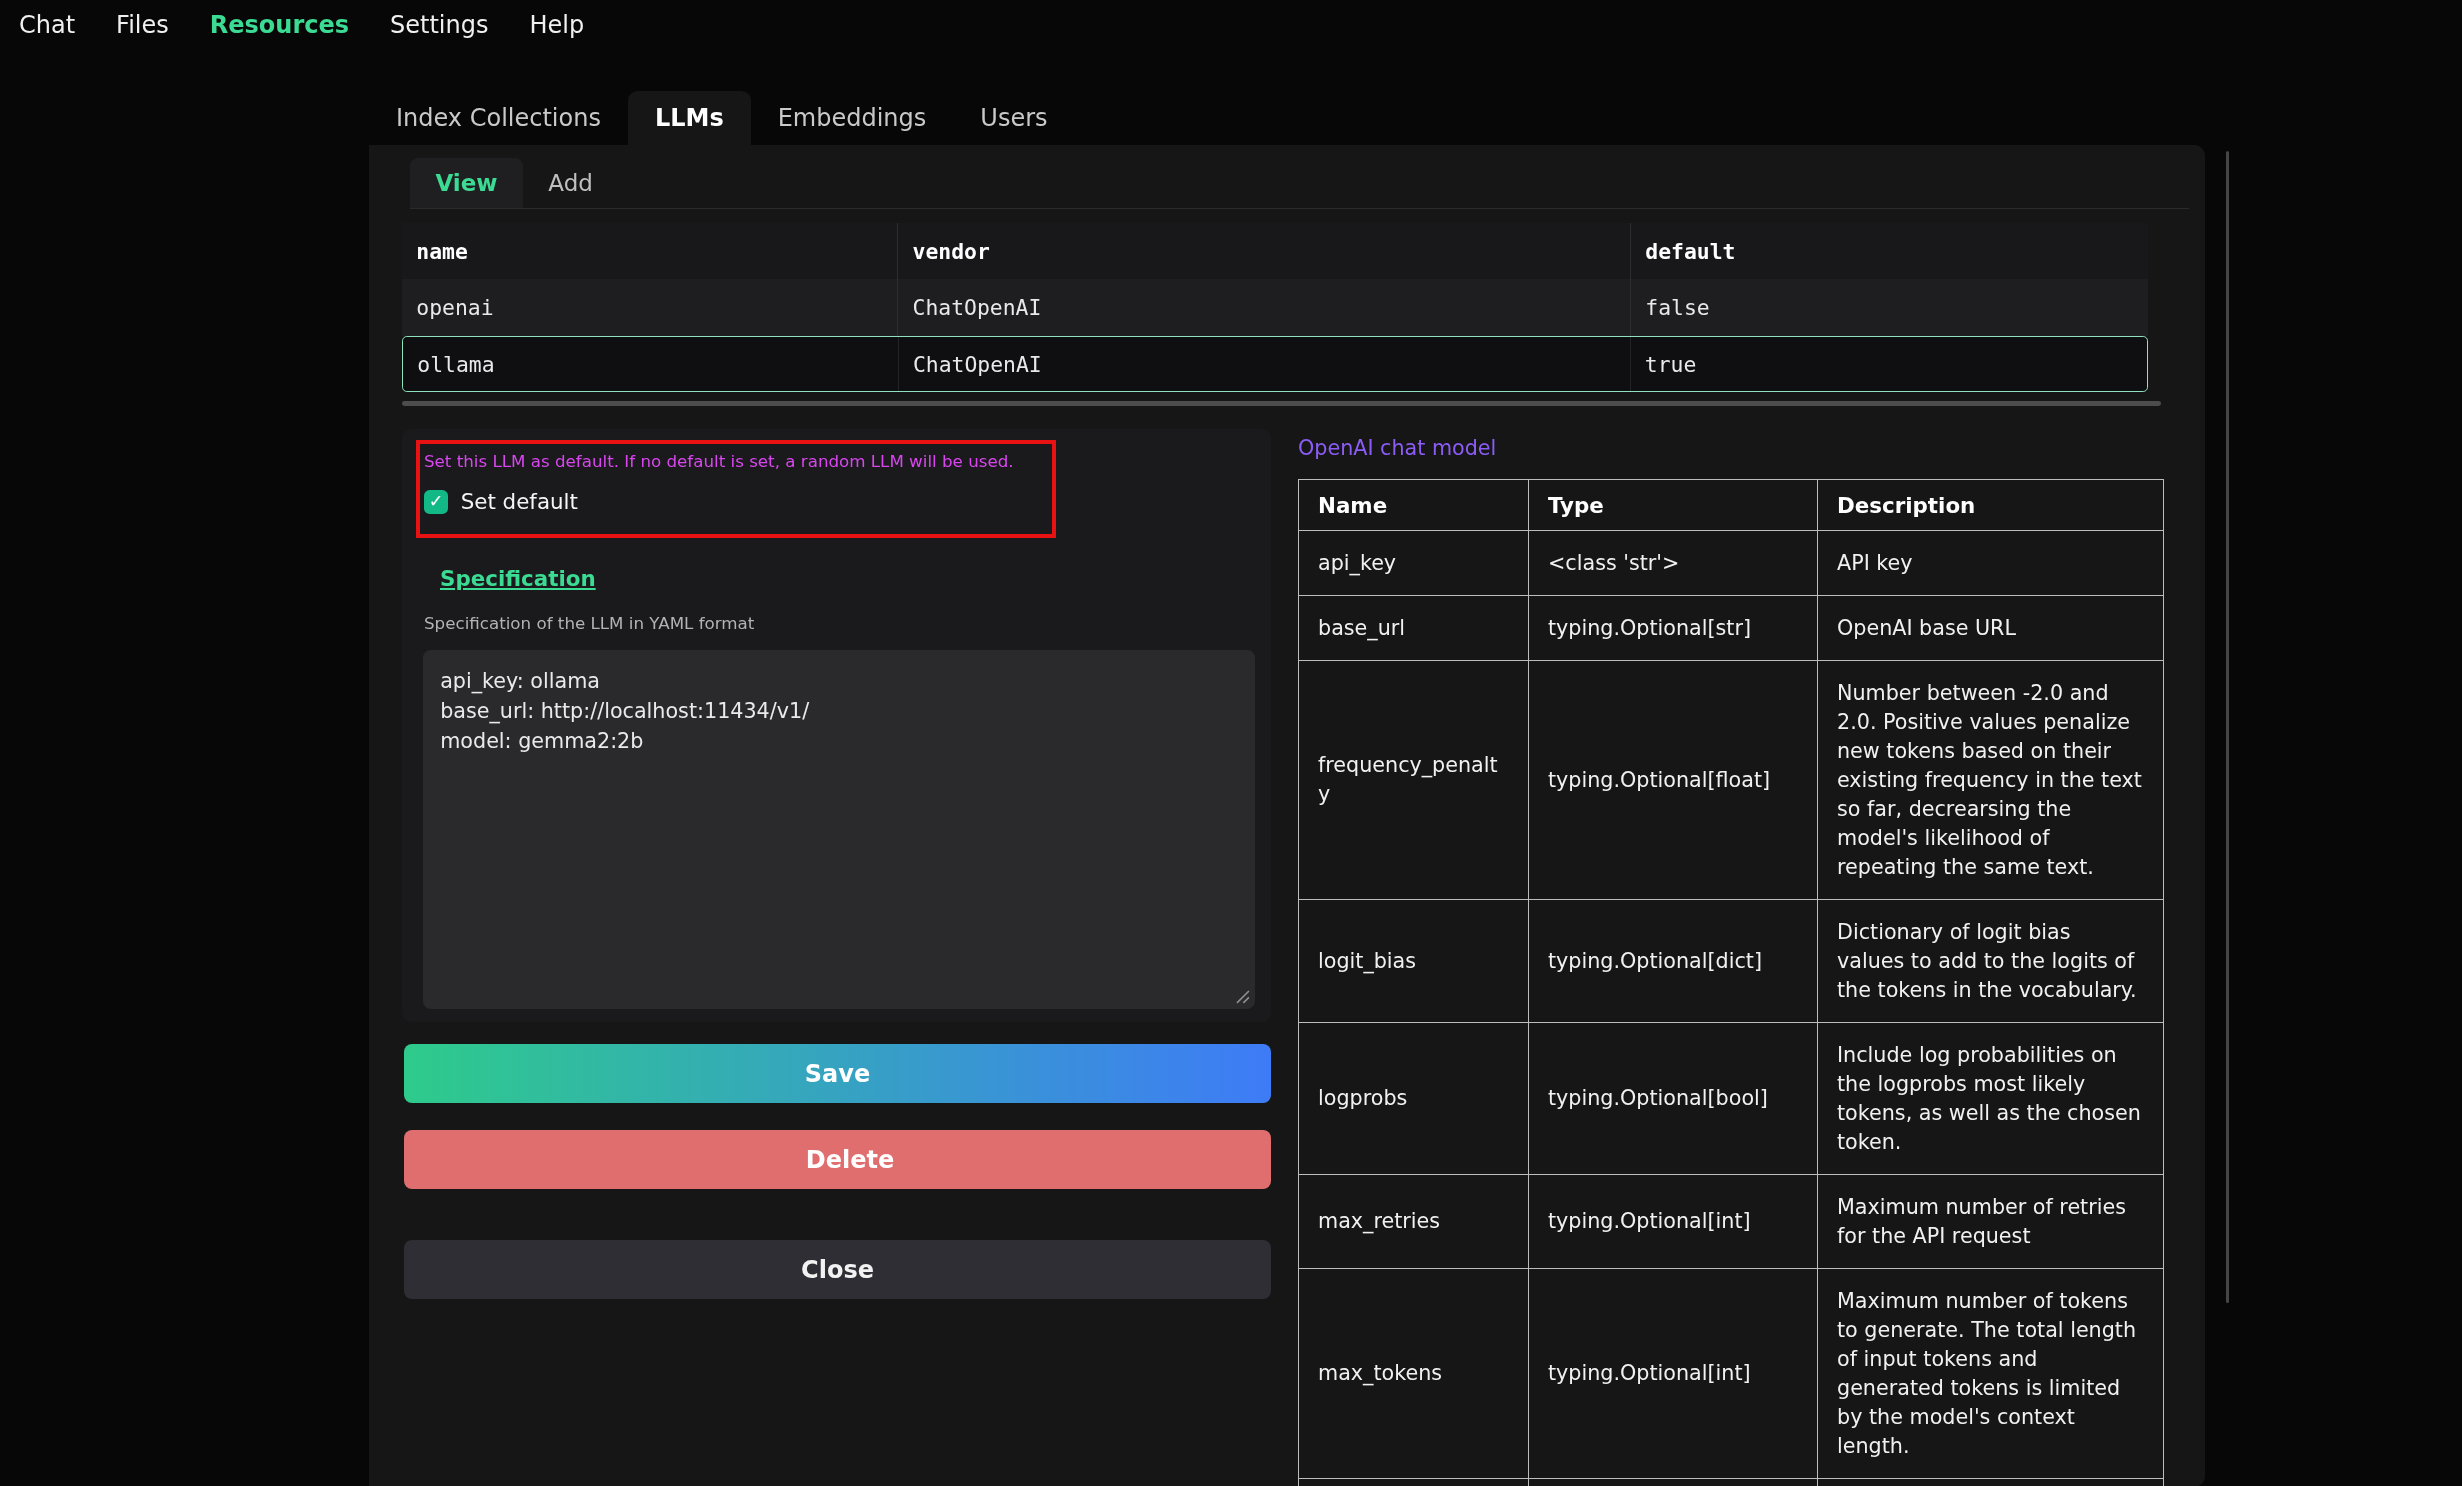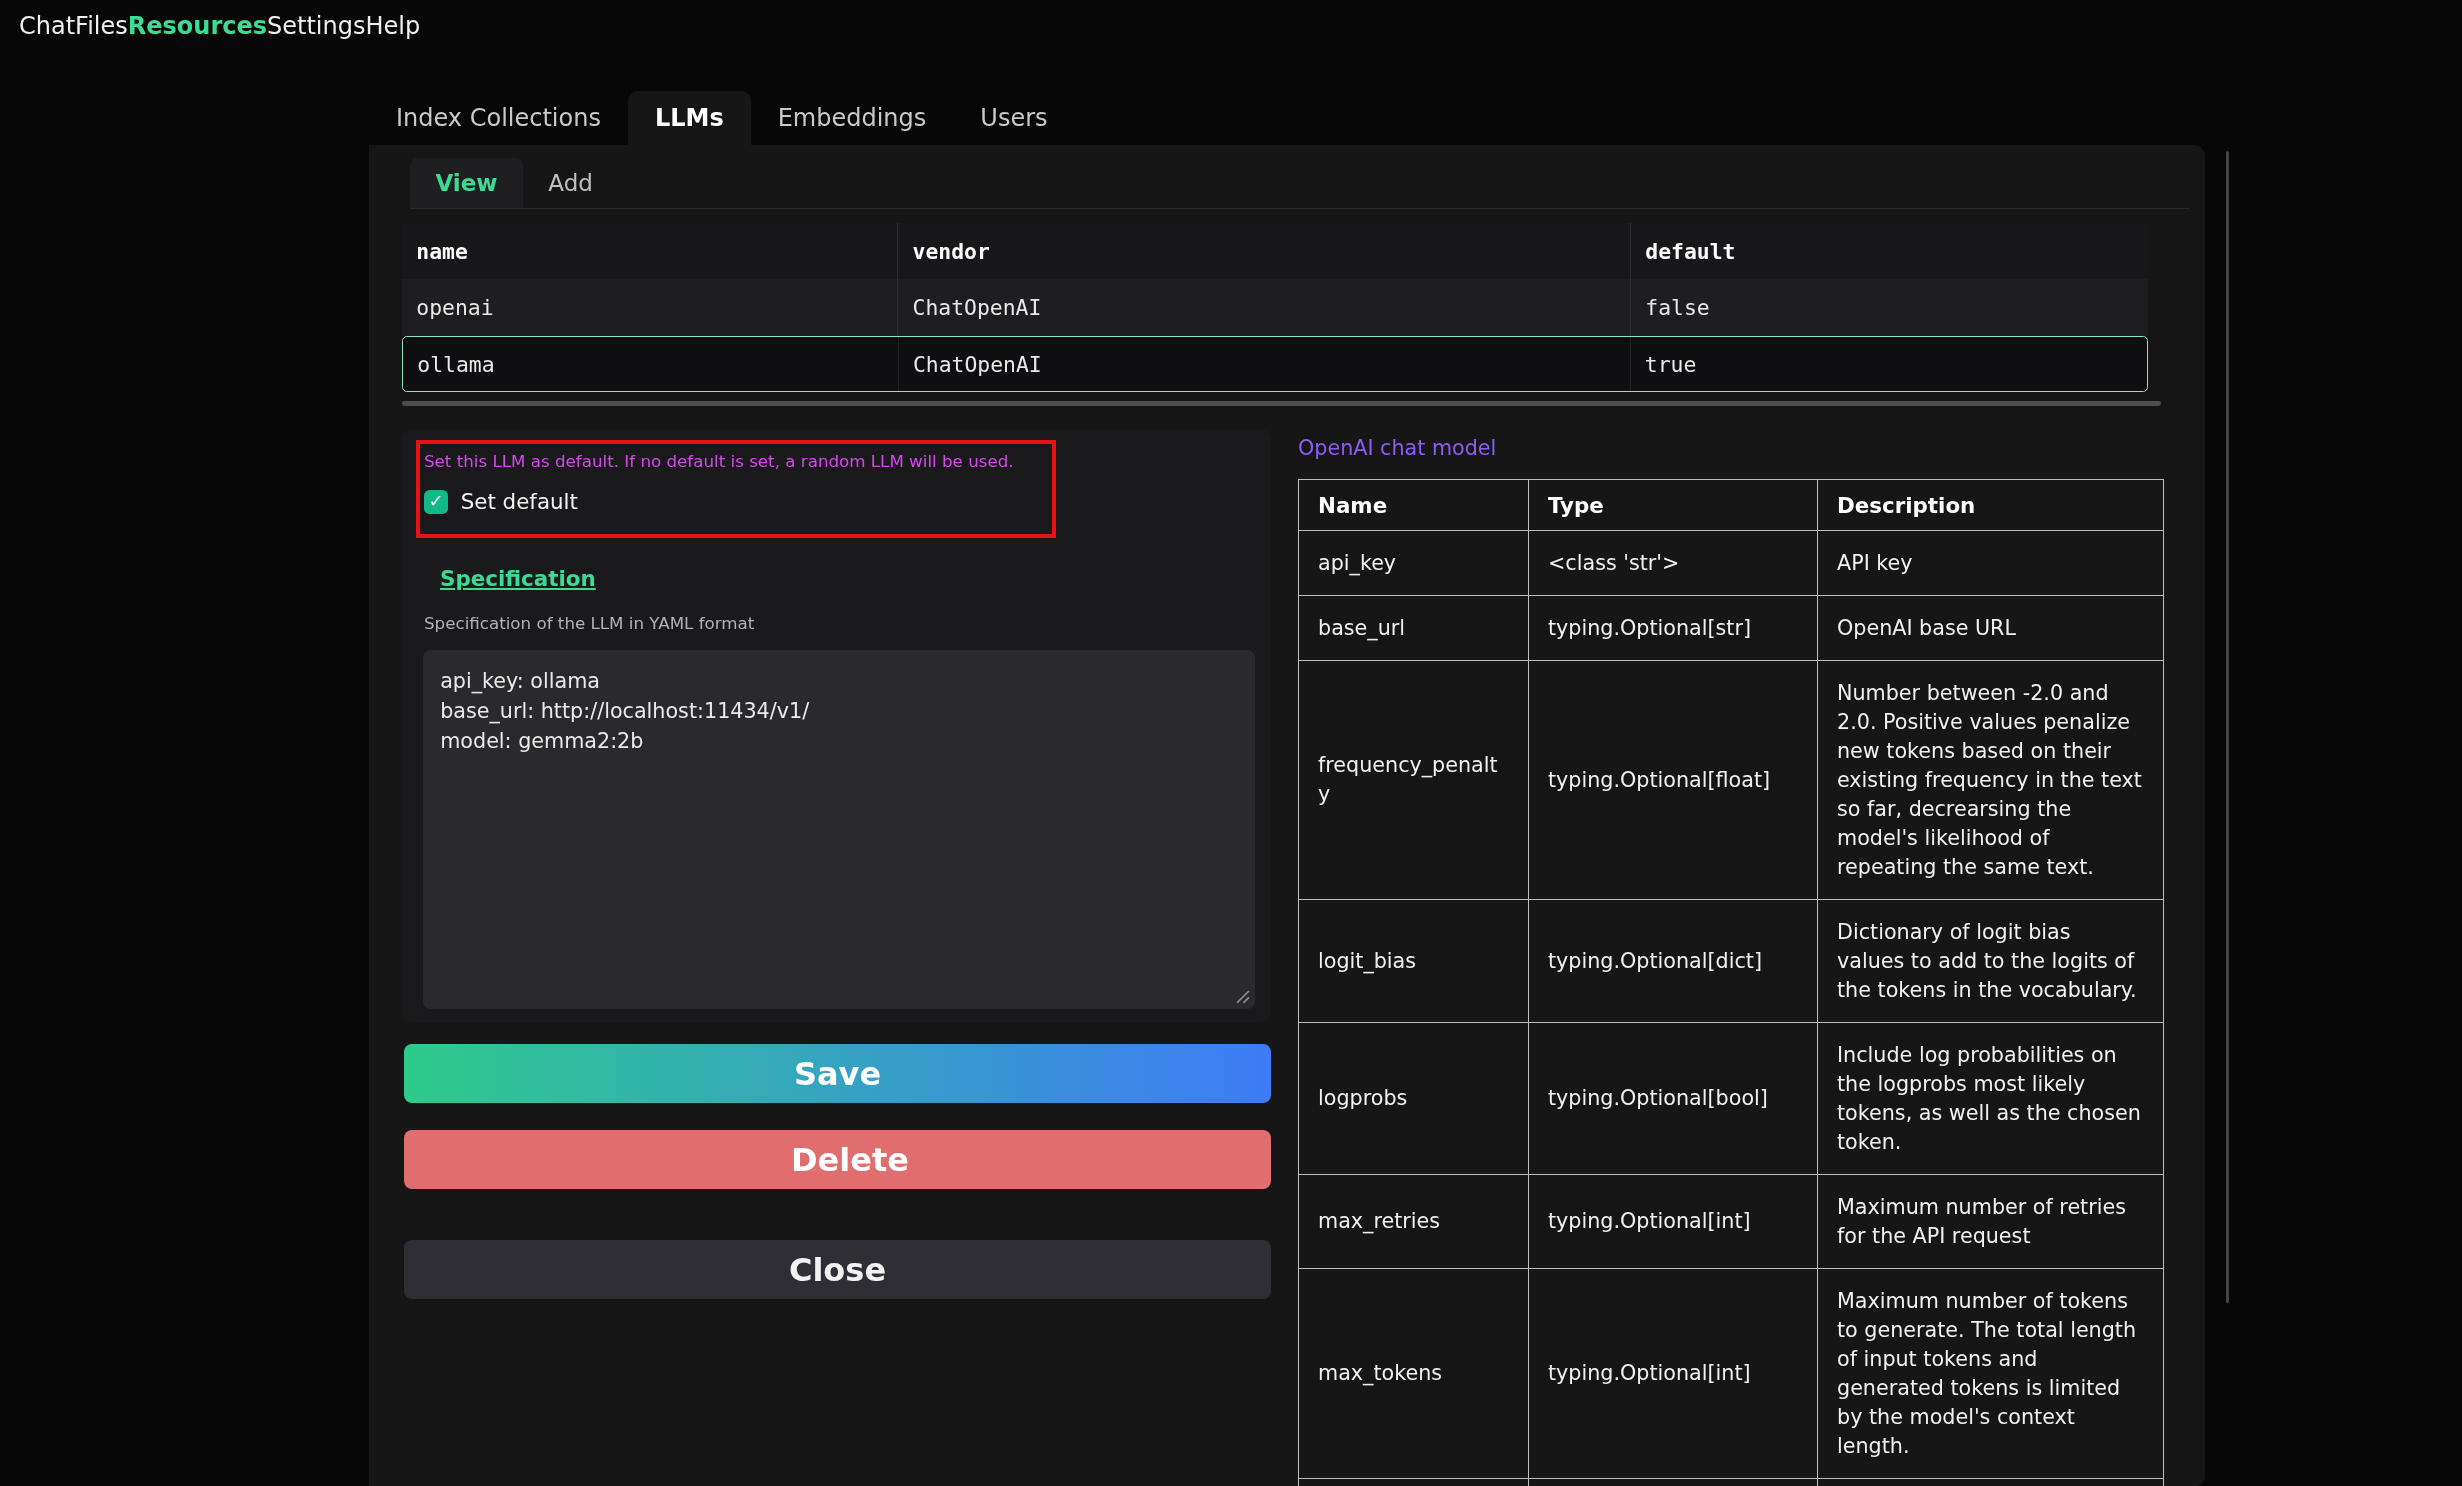--- a/index.html
+++ b/index.html
@@ -5,21 +5,21 @@
   * { margin:0; padding:0; box-sizing:border-box; }
   html,body { width:2462px; height:1487px; overflow:hidden; }
   body {
     position:relative;
     background:var(--page_bg,#070707);
     font-family:"DejaVu Sans", sans-serif;
     color:#ededed;
   }
 
   
-  .topnav { position:absolute; left:19px; top:12px; height:48px; display:flex; }
+  .topnav { position:absolute; left:19px; top:1px; height:48px; display:flex; align-items:center; gap:41px; }
   .nav-item { font-size:24px; color:#f0f0f0; cursor:pointer; white-space:nowrap; }
   .nav-item.active { color:var(--accent,#3bdb93); font-weight:bold; }
 
   
   .tabbar { position:absolute; left:369px; top:91px; height:54px; display:flex; align-items:stretch; }
   .tab { font-size:24px; color:#c9c9c9; padding:0 27px; display:flex; align-items:center; cursor:pointer;
          border-radius:9.5px 9.5px 0 0; white-space:nowrap; }
   .tab.active { background:var(--panel_bg,#161616); color:#ffffff; font-weight:bold; }
 
   
@@ -69,21 +69,21 @@
                 color:var(--accent,#3bdb93);text-decoration:underline; }
   .spec-hint { position:absolute; left:22px; top:184px; font-size:16.7px; color:#b3b3b3; }
   .yaml { position:absolute; left:20.7px; top:221px; width:832px; height:359px;
           background:var(--textarea_bg,#2a2a2d); border:none; outline:none; resize:none;
           border-radius:8px; padding:16px 17.5px; font-family:"DejaVu Sans", sans-serif;
           font-size:20.7px; line-height:30px; color:#eaeaea; }
   .grip { position:absolute; left:831px; top:558px; cursor:nwse-resize; }
 
   
   .btn { position:absolute; left:35px; width:867px; height:59px; border-radius:8px;
-         display:flex; align-items:center; justify-content:center; font-size:32px; font-weight:bold;
+         display:flex; align-items:center; justify-content:center; font-size:24px; font-weight:bold;
          color:#ffffff; cursor:pointer; }
   .btn.save { top:899px; background:linear-gradient(90deg, var(--save_gradient_start,#2ecb8b), var(--save_gradient_end,#3e7bf7)); }
   .btn.delete { top:985px; background:var(--delete_bg,#e06e6e);padding-left:25px; }
   .btn.close { top:1095px; background:var(--close_bg,#2e2e34); color:#f2f2f2; }
 
   
   .doc-title { position:absolute; left:929px; top:291px; font-size:20.7px; color:#8b5cf6; }
   .doc-table { position:absolute; left:929px; top:334px; width:866px; border-collapse:collapse;
                table-layout:fixed; }
   .doc-table th, .doc-table td { border:0.8px solid #bdbdbd; text-align:left; vertical-align:middle;

